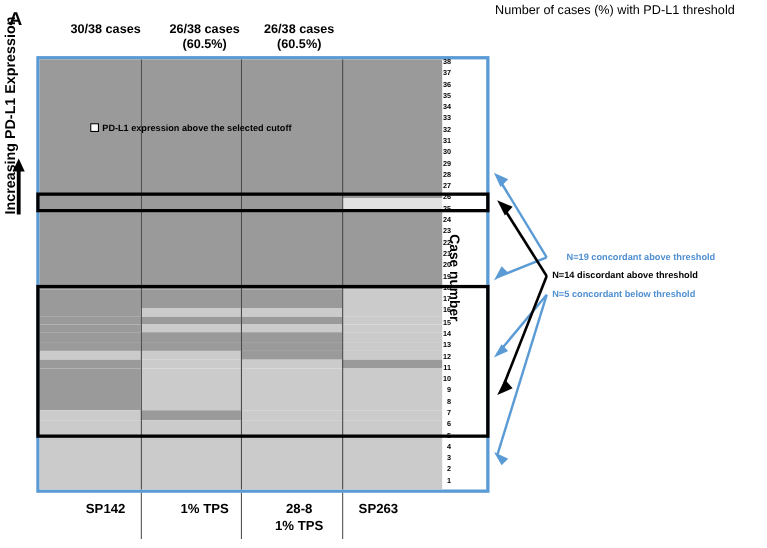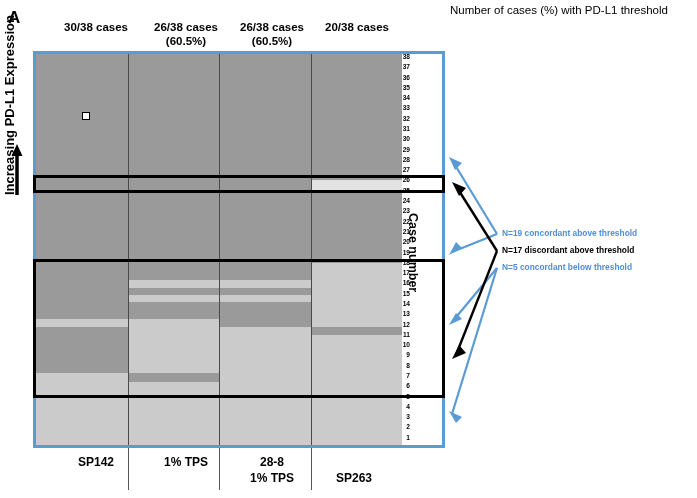--- a/index.html
+++ b/index.html
@@ -68,21 +68,20 @@
 </div>
 <div class="col-header" style="left:132px;width:108px;">
   <div>26/38 cases</div>
   <div>(60.5%)</div>
 </div>
 <div class="col-header" style="left:218px;width:108px;">
   <div>26/38 cases</div>
   <div>(60.5%)</div>
 </div>
 <div class="col-header" style="left:303px;width:108px;">
-  <div>20/38 cases</div>
 </div>
 
 <svg class="overlay">
   <line x1="17" y1="195" x2="17" y2="152" stroke="#000" stroke-width="3.5"></line>
   <polygon points="17,144 11.5,156 22.5,156" fill="#000"></polygon>
 </svg>
 <div class="yaxis-label">Increasing PD-L1 Expression</div>
 
 <div id="plot"></div>
 <div id="grid">
@@ -212,35 +211,35 @@
     <div class="cn" style="top: 340.55px;">5</div>
     <div class="cn" style="top: 350.84px;">4</div>
     <div class="cn" style="top: 361.13px;">3</div>
     <div class="cn" style="top: 371.42px;">2</div>
     <div class="cn" style="top: 381.71px;">1</div>
   </div>
 <div class="case-number-label">Case number</div>
 
 <div class="legend">
   <div>
-    <span class="chk"></span>
+    <span class="chk"></span><span>PD-L1 expression above the selected cutoff</span>
   </div>
 </div>
 
 <div class="xlabel" style="left:42px;width:108px;">
   <div>SP142</div>
 </div>
 <div class="xlabel" style="left:132px;width:108px;">
   <div>1% TPS</div>
 </div>
 <div class="xlabel" style="left:218px;width:108px;">
   <div>28-8</div>
   <div>1% TPS</div>
 </div>
-<div class="xlabel" style="left:300px;width:108px;margin-top:16px;">
+<div class="xlabel" style="left:290px;width:108px;">
   <div>SP263</div>
 </div>
 
 <svg class="overlay">
 
   <g stroke="#5b9bd5" stroke-width="2.2" fill="none">
     <line x1="497" y1="234" x2="452" y2="160"></line>
     <line x1="497" y1="234" x2="452" y2="252"></line>
   </g>
   <polygon points="449,157 462,163 455,170" fill="#5b9bd5"></polygon>
@@ -254,21 +253,21 @@
   <polygon points="449,411 462,417 456,423" fill="#5b9bd5"></polygon>
 
   <g stroke="#000000" stroke-width="2.4" fill="none">
     <line x1="497" y1="251" x2="456" y2="186"></line>
     <line x1="497" y1="251" x2="456" y2="355"></line>
   </g>
   <polygon points="452,182 466,188 459,196" fill="#000"></polygon>
   <polygon points="452,359 466,353 459,345" fill="#000"></polygon>
 </svg>
 
-<div class="ann blue" style="left:502px;top:228px;">N=19 concordant above threshold</div>
-<div class="ann black" style="left:502px;top:245px;">N=17 discordant above threshold</div>
+<div class="ann blue" style="left:515px;top:228px;">N=19 concordant above threshold</div>
+<div class="ann black" style="left:502px;top:245px;">N=14 discordant above threshold</div>
 <div class="ann blue" style="left:502px;top:262px;">N=5 concordant below threshold</div>
 
 <div class="hl-box" style="left: 33px; top: 175px; width: 412px; height: 18px;"></div>
 <div class="hl-box" style="left: 33px; top: 259px; width: 412px; height: 139px;"></div>
 <div style="position: absolute; left: 127.5px; top: 448px; width: 1px; height: 42px; background: rgb(85, 85, 85);"></div>
 <div style="position: absolute; left: 219px; top: 448px; width: 1px; height: 42px; background: rgb(85, 85, 85);"></div>
 <div style="position: absolute; left: 310.5px; top: 448px; width: 1px; height: 42px; background: rgb(85, 85, 85);"></div>
 
 </body></html>

